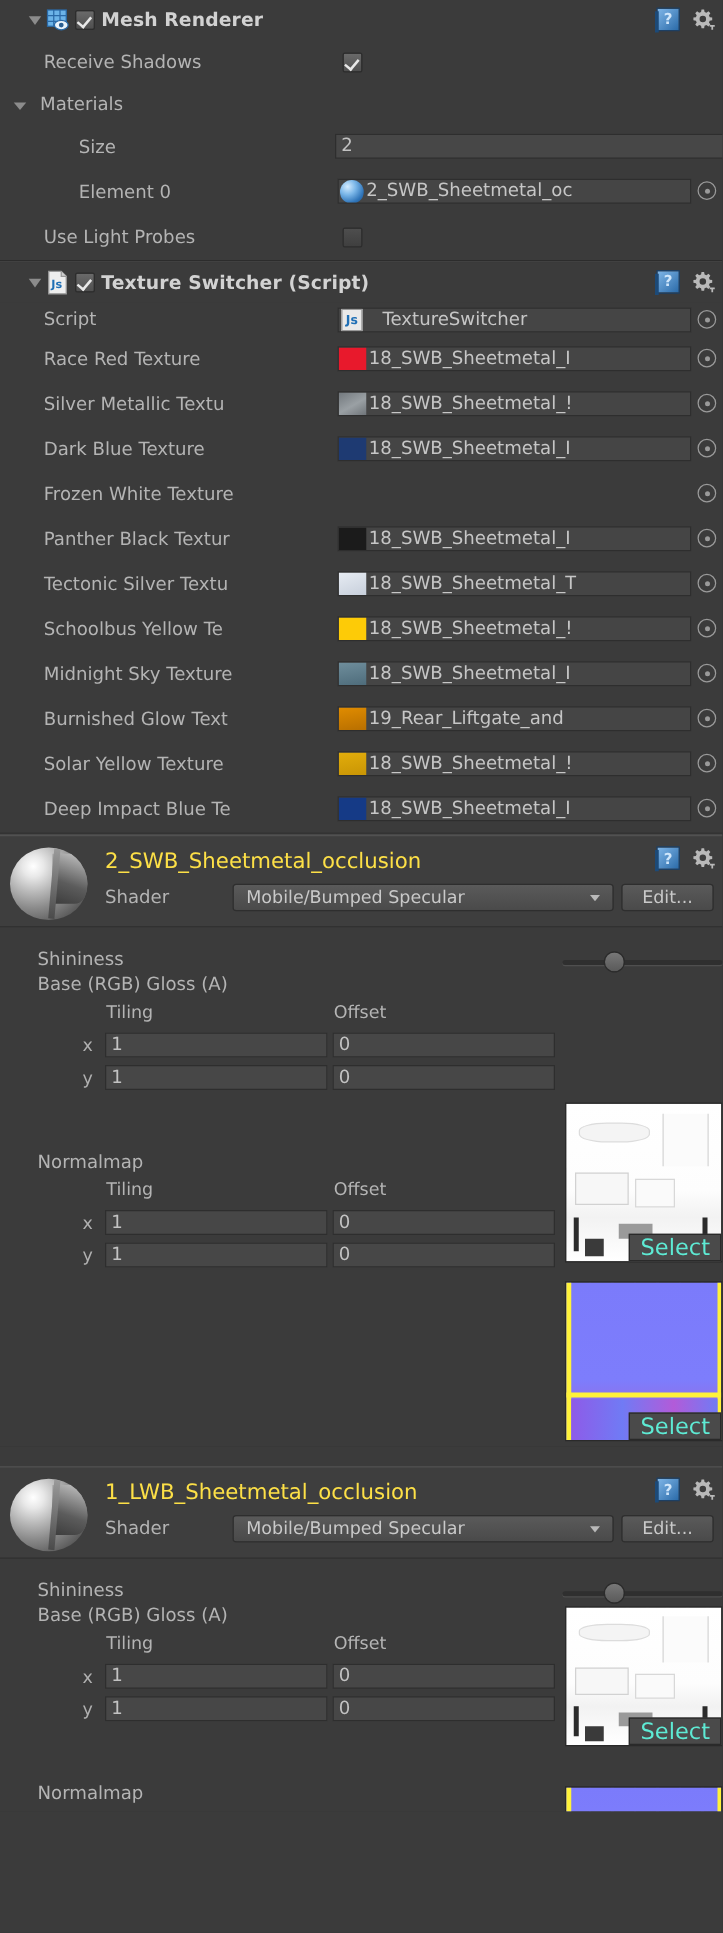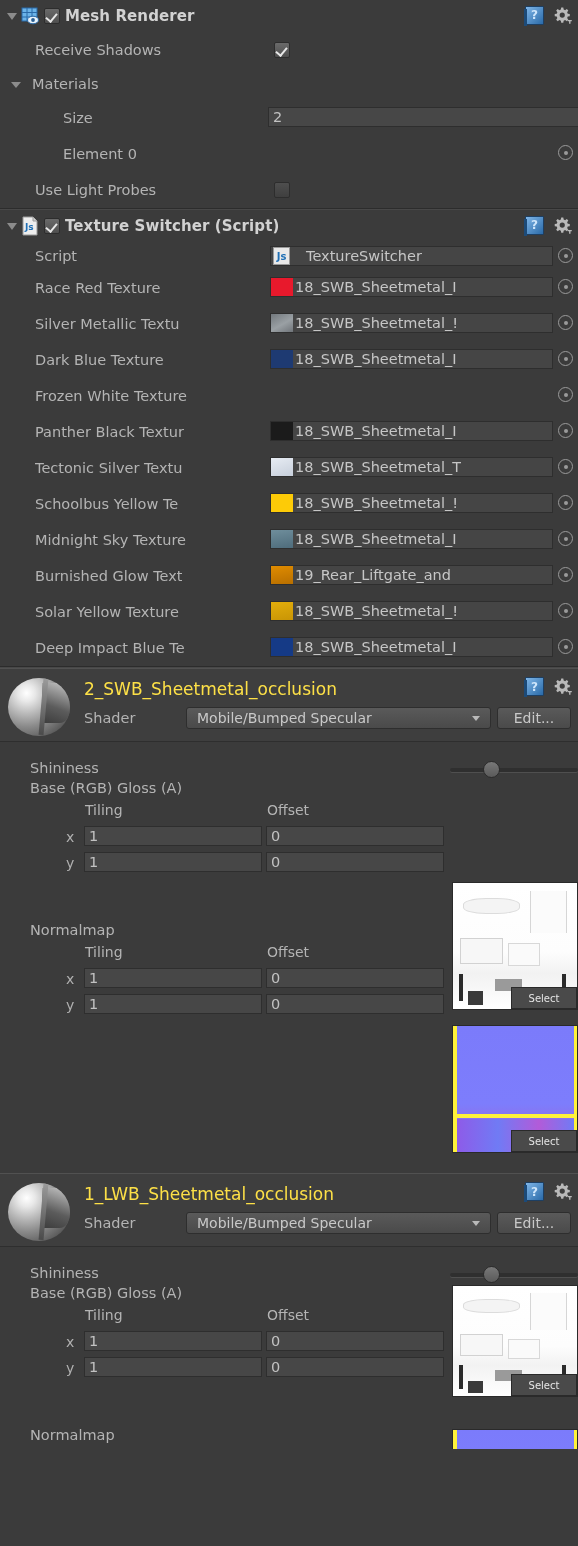--- a/index.html
+++ b/index.html
@@ -12,21 +12,21 @@
     -webkit-font-smoothing:antialiased;
   }
   .inspector{ width:578px; height:1546px; position:relative; background:#3b3b3b; }
 
   
   .comp{ background:#3b3b3b; position:relative; }
   .comp-sep{ height:2px; background:#2c2c2c; border-bottom:1px solid #484848; }
 
   
   .comp-header{
-    height:30px; display:flex; align-items:center; padding-left:4px;
+    height:30px; display:flex; align-items:center; padding-left:20px;
     background:#3b3b3b; position:relative;
   }
   .foldout{
     width:16px; height:100%; display:flex; align-items:center; justify-content:center;
     flex:0 0 16px;
   }
   .tri{
     width:0;height:0;border-left:5.5px solid transparent;border-right:5.5px solid transparent;
     border-top:7px solid #8c8c8c; margin-top:1px;
   }
@@ -170,21 +170,21 @@
     background:linear-gradient(#787878,#5a5a5a); border:1px solid #2b2b2b;
   }
 
   
   .texprev{
     position:absolute; border:1px solid #2a2a2a; overflow:hidden; background:#222;
   }
   .selbtn{
     position:absolute; right:0; bottom:0; height:22px; min-width:66px;
     background:#4a4a4a; border:1px solid #2a2a2a;
-    color:#e5e5e5; font-size:10px; display:flex;align-items:center;justify-content:center;
+    color:#5eead4; font-size:18px; display:flex;align-items:center;justify-content:center;
     padding:0 8px;
   }
   .sub-lbl{ position:absolute; color:#b4b4b4; font-size:14.5px; }
   .col-lbl{ position:absolute; color:#b4b4b4; font-size:14px; }
   .xy-lbl{ position:absolute; color:#b0b0b0; font-size:14px; }
 
   .clip-band{ overflow:hidden; }
 </style>
 </head>
 <body>
@@ -232,20 +232,24 @@
       <div class="lbl" style="position:absolute;left:32px;">Materials</div>
     </div>
 
     <div class="row" style="height:36px;">
       <div class="lbl" style="position:absolute;left:63px;">Size</div>
       <div class="numfield" style="position:absolute;left:268px;top:7px;width:312px;">2</div>
     </div>
 
     <div class="row" style="height:36px;">
       <div class="lbl" style="position:absolute;left:63px;">Element 0</div>
+      <div class="objfield" style="position:absolute;left:270px;top:7px;width:283px;">
+        <div class="matball"></div>
+        <div class="oftext">2_SWB_Sheetmetal_oc</div>
+      </div>
       <div class="picker" style="position:absolute;left:558px;top:9px;"></div>
     </div>
 
 
     <div class="row" style="height:36px;">
       <div class="lbl" style="position:absolute;left:35px;">Use Light Probes</div>
       <div class="cbx unchecked" style="position:absolute;left:274px;margin:0;"></div>
     </div>
   </div>
 

